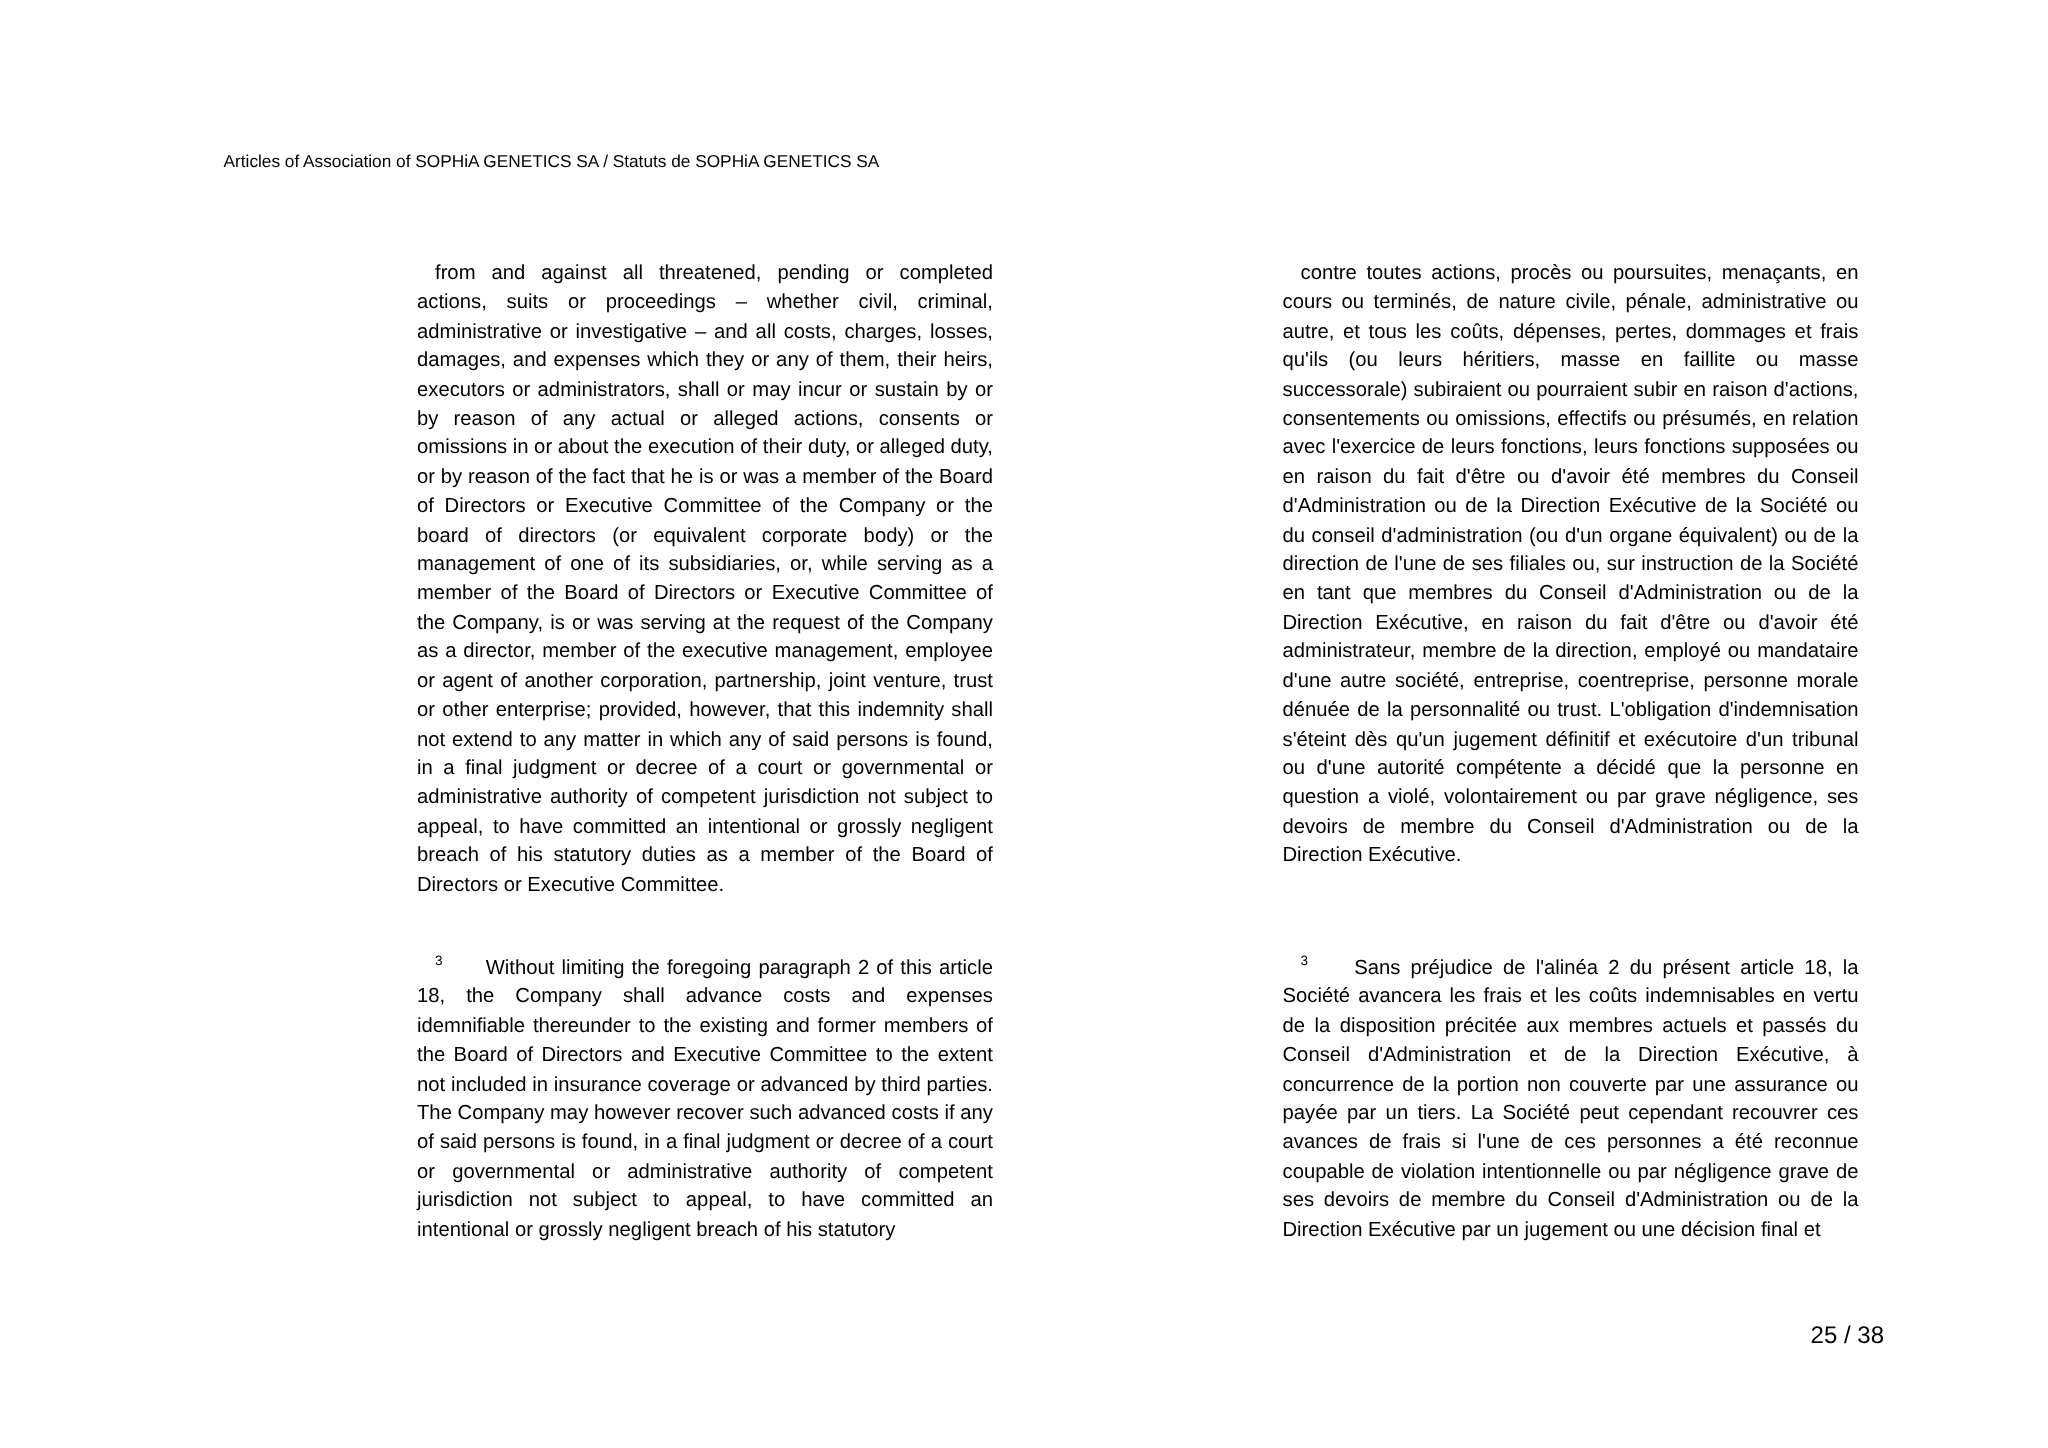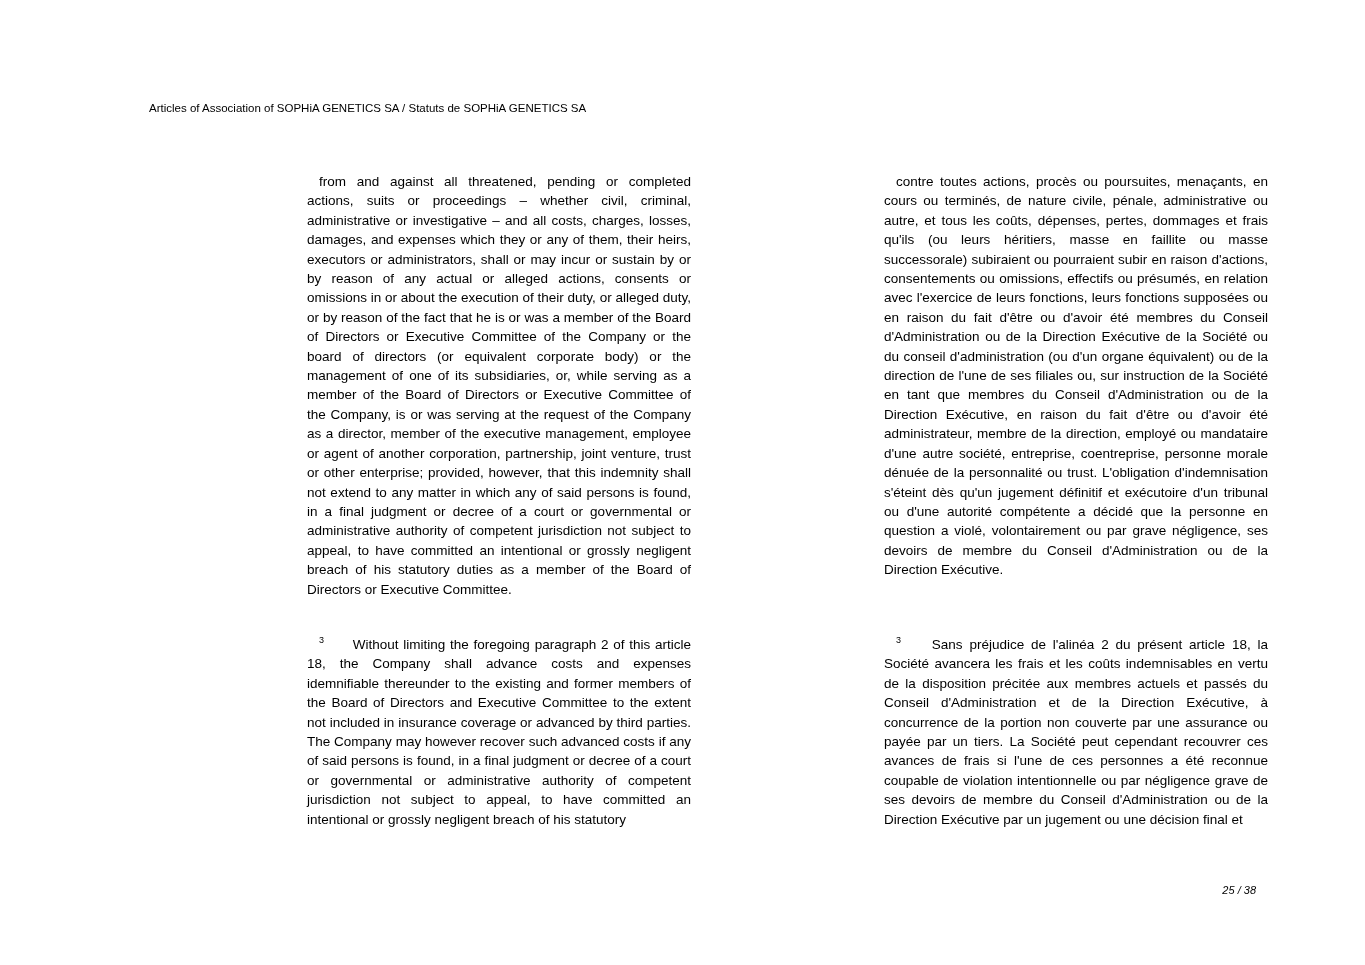--- a/index.html
+++ b/index.html
@@ -18,21 +18,21 @@
     position: absolute;
     left: 113px;
     top: 65px;
     font-size: 11.5px;
     line-height: 14px;
     color: #000000;
     white-space: nowrap;
   }
   .content-grid {
     position: absolute;
-    left: 259px;
+    left: 230px;
     top: 124px;
     width: 985px;
     display: grid;
     grid-template-columns: 408px 408px;
     column-gap: 169px;
     row-gap: 12px;
     align-items: start;
   }
   .para {
     font-size: 13.5px;
@@ -42,24 +42,23 @@
   }
   .para sup {
     font-size: 9px;
     line-height: 0;
     vertical-align: super;
   }
   .page-number {
     position: absolute;
     top: 848px;
     right: 121px;
-    font-size: 11px;
+    font-size: 16px;
     line-height: 13px;
     color: #000000;
-    font-style: italic;
   }
 </style>
 </head>
 <body>
 
 <div class="doc-header">Articles of Association of SOPHiA GENETICS SA / Statuts de SOPHiA GENETICS SA</div>
 
 <div class="content-grid">
 
   <p class="para"><span>from and against all threatened, pending or completed actions, suits or proceedings – whether civil, criminal, administrative or investigative – and all costs, charges, losses, damages, and expenses which they or any of them, their heirs, executors or administrators, shall or may incur or sustain by or by reason of any actual or alleged actions, consents or omissions in or about the execution of their duty, or alleged duty, or by reason of the fact that he is or was a member of the Board of Directors or Executive Committee of the Company or the board of directors (or equivalent corporate body) or the management of one of its subsidiaries, or, while serving as a member of the Board of Directors or Executive Committee of the Company, is or was serving at the request of the Company as a director, member of the executive management, employee or agent of another corporation, partnership, joint venture, trust or other enterprise; provided, however, that this indemnity shall not extend to any matter in which any of said persons is found, in a final judgment or decree of a court or governmental or administrative authority of competent jurisdiction not subject to appeal, to have committed an intentional or grossly negligent breach of his statutory duties as a member of the Board of Directors or Executive Committee.</span></p>

